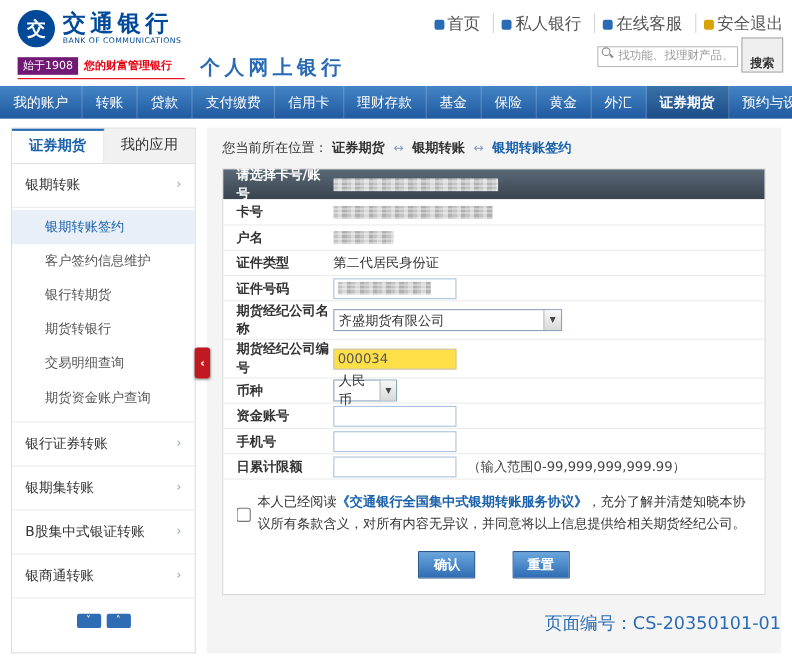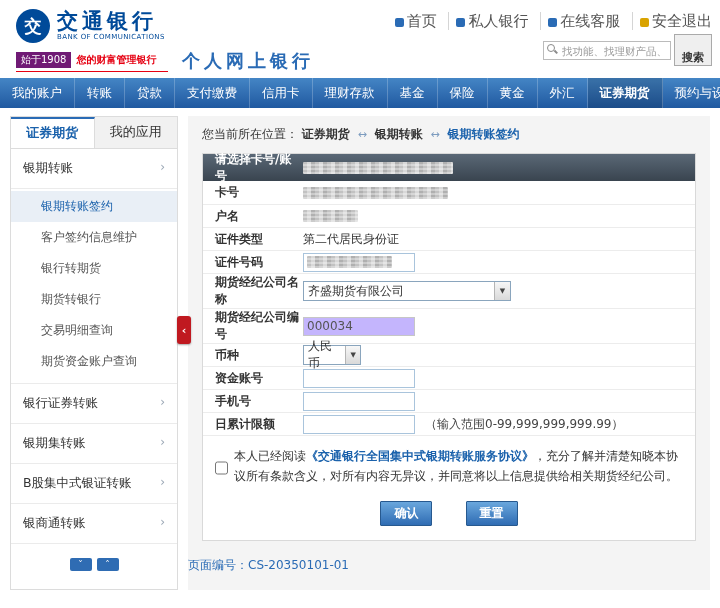--- a/index.html
+++ b/index.html
@@ -116,21 +116,21 @@
     height:12px; border-radius:1px; filter:blur(.6px);
     background-image:
       repeating-linear-gradient(0deg, rgba(255,255,255,.35) 0 2px, rgba(0,0,0,0) 2px 4px),
       repeating-linear-gradient(90deg, #c2c2c2 0 4px, #d8d8d8 4px 8px, #b0b0b0 8px 12px);
   }
   .w55{width:55px;} .w85{width:85px;} .w145{width:145px;} .w150{width:150px;}
   .txt {
     height:19px; width:112px; border:1px solid #a9c4dc; font-size:12px; padding:0 3px;
     font-family:inherit; color:#333; background:#fff;
   }
-  .txt.ro { background:#c4b5fd; border-color:#c6c6c6; color:#555; }
+  .txt.ro { background:#fde047; border-color:#c6c6c6; color:#555; }
   .masked-input {
     height:19px; width:112px; border:1px solid #a9c4dc; background:#fff; display:flex; align-items:center; padding:0 3px;
   }
   .sel {
     height:20px; background:#fff; border:1px solid #8aa5bd; display:inline-flex; align-items:center;
     justify-content:space-between; font-size:12px; padding-left:4px; cursor:pointer;
   }
   .sel .sel-btn {
     width:16px; height:18px; margin-left:4px; background:linear-gradient(180deg,#f7f7f7,#d9d9d9);
     border-left:1px solid #b5b5b5; font-size:7px; color:#444; display:flex; align-items:center; justify-content:center;
@@ -140,21 +140,21 @@
 
   .agreement { display:flex; padding:10px 12px 4px 12px; font-size:12px; line-height:1.7; border-top:1px solid #ececec; }
   .agreement input { margin:3px 6px 0 0; flex:0 0 auto; }
   .agreement a { color:#1b62ac; text-decoration:none; font-weight:bold; }
   .btn-row { text-align:center; padding:10px 0 14px 0; }
   .btn {
     display:inline-block; min-width:52px; padding:3px 10px; margin:0 14px; font-size:12px; font-weight:bold;
     font-family:inherit; color:#fff; background:linear-gradient(180deg,#6aa7dd,#2f6cb3);
     border:1px solid #27598f; border-radius:1px; cursor:pointer;
   }
-  .page-code { text-align:left; color:#2a6bb5; font-size:12px; padding:16px 0 0 0; }
+  .page-code { text-align:right; color:#2a6bb5; font-size:16px; padding:16px 0 0 0; }
 </style>
 </head>
 <body>
 
 <div class="page">
 
   <div class="header">
     <div class="logo-area">
       <div class="logo-circle">交</div>
       <div class="bank-names">

